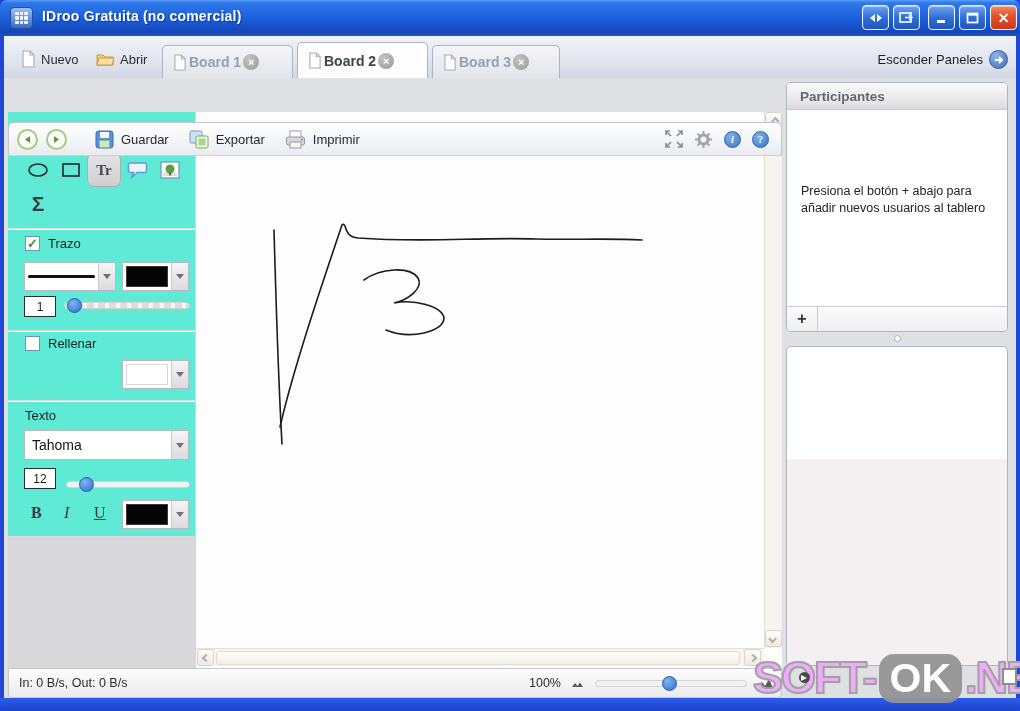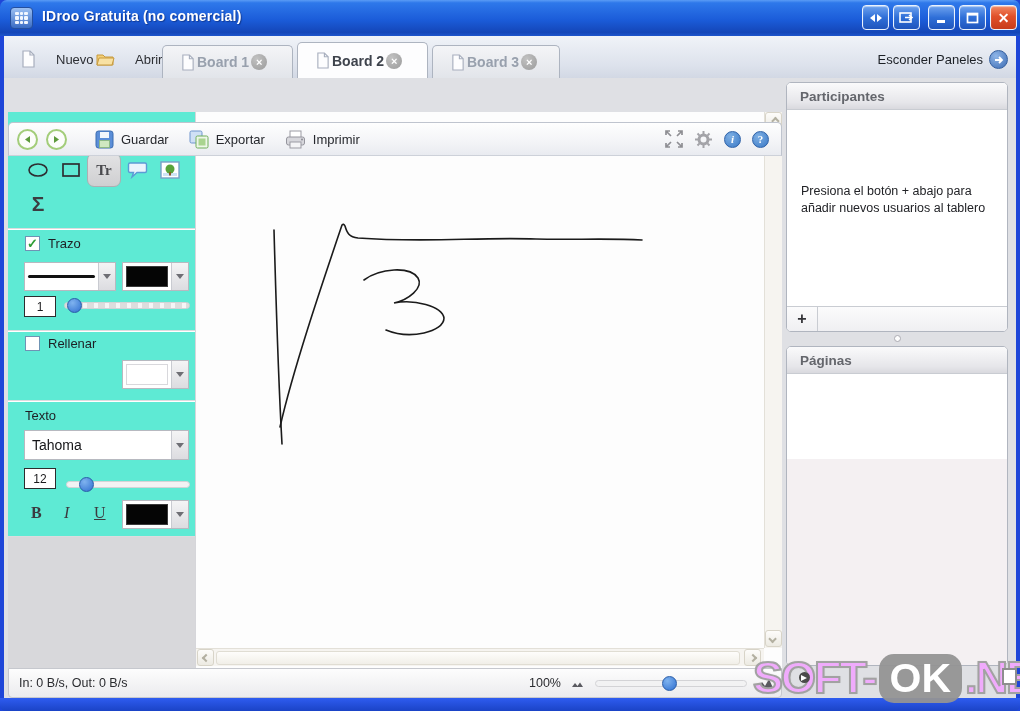--- a/index.html
+++ b/index.html
@@ -24,23 +24,23 @@
   .winbtn svg { display:block; }
 
   
   .client { left:4px; top:36px; width:1012px; height:662px; background:#dfe0e4; }
   .bottomborder { left:0; top:698px; width:1020px; height:13px;
     background:linear-gradient(180deg,#2e5cf0,#1b43c6); border-radius:0 0 6px 6px; }
 
   
   .tabbar { left:4px; top:36px; width:1012px; height:42px;
     background:linear-gradient(180deg,#f0f3f8 0%,#dde2ec 70%,#d2d8e4 100%); }
-  .mini-btn { top:12px; height:22px; display:flex; align-items:center; gap:20px; font-size:13px; color:#2d2f34; }
+  .mini-btn { top:12px; height:22px; display:flex; align-items:center; gap:5px; font-size:13px; color:#2d2f34; }
   .tab { top:9px; height:33px; border:1px solid #adb4c0; border-bottom:none; border-radius:5px 5px 0 0;
-    background:linear-gradient(180deg,#f4f5f7,#e2e5ea); display:flex; align-items:center; gap:2px; padding:0 18px; }
+    background:linear-gradient(180deg,#f4f5f7,#e2e5ea); display:flex; align-items:center; gap:2px; padding:0 10px; }
   .tab.active { background:#fdfdfe; height:36px; top:6px; z-index:3; }
   .tab .lbl { font-size:14px; font-weight:bold; color:#98a0ad; }
   .tab.active .lbl { color:#3e434c; }
   .tab-close { width:16px; height:16px; border-radius:50%; background:radial-gradient(circle at 35% 30%,#c2c2c2,#9a9a9a);
     color:#fff; font-size:11px; font-weight:bold; display:flex; align-items:center; justify-content:center; }
   .hidepanels { top:14px; right:8px; left:auto; display:flex; align-items:center; gap:6px; font-size:13px; color:#1c2026; }
   .blue-circle { width:19px; height:19px; border-radius:50%;
     background:radial-gradient(circle at 35% 30%,#8fb6e8,#3d6cb4); border:1px solid #35609f;
     color:#fff; display:flex; align-items:center; justify-content:center; }
 
@@ -468,21 +468,20 @@
   <div class="pfooter">
     <span class="plusbtn">
       <span>+</span>
     </span>
   </div>
 </div>
 
 <div class="abs splitdot"></div>
 
 <div class="abs rpanel" style="top:346px;height:320px">
-  <div class="rpanel-header">Páginas</div>
   <div class="pagesrest"></div>
 </div>
 
 <div class="abs bottomborder"></div>
 
 <div class="abs watermark">
   <span class="wm-txt">SOFT-</span>
   <span class="wm-box">OK</span>
   <span class="wm-txt">.NET</span>
   <span class="wm-arrow"></span>

